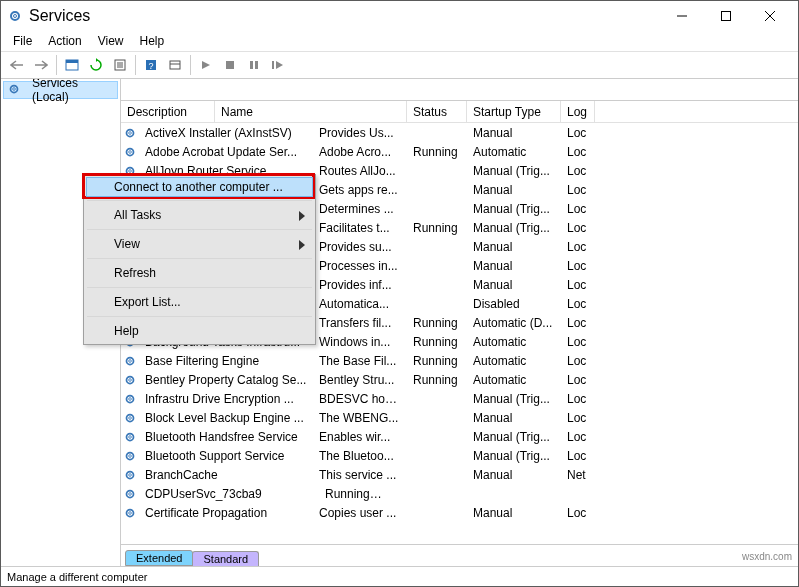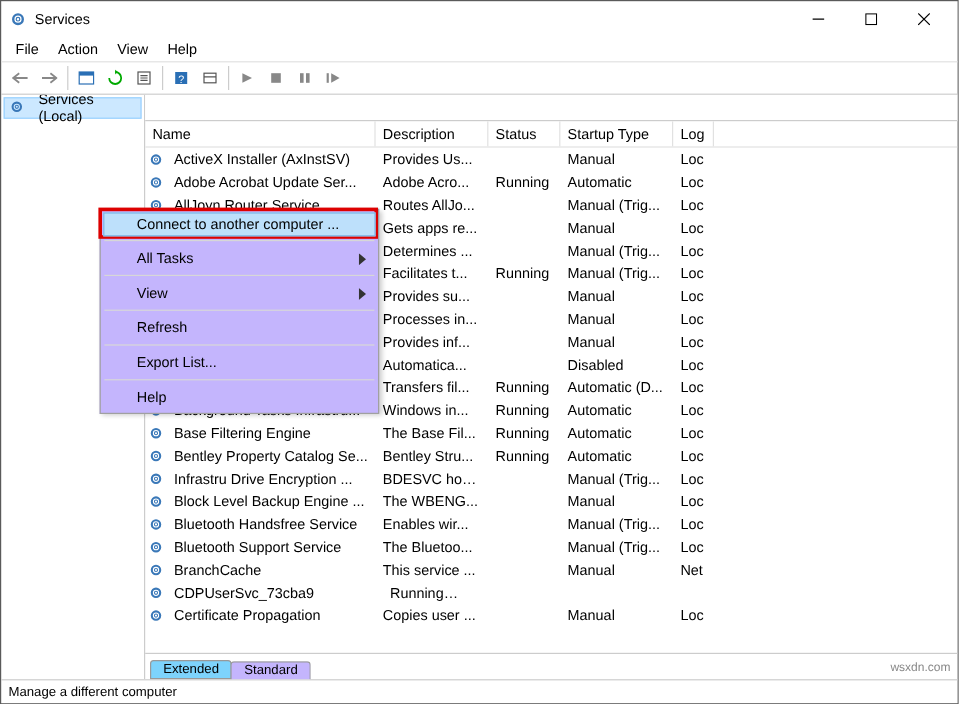--- a/index.html
+++ b/index.html
@@ -1,20 +1,20 @@
 <!DOCTYPE html>
 <html><head>
 <meta charset="utf-8">
 <style>
 * { box-sizing: border-box; }
 html, body { margin: 0; padding: 0; font-family: "Segoe UI", Tahoma, sans-serif; font-size: 12px; color: #000; background: #fff; }
 .window { width: 799px; height: 587px; border: 1px solid #5a5a5a; display: flex; flex-direction: column; position: relative; }
 .titlebar { height: 30px; display: flex; align-items: center; padding: 0 6px; }
 .titlebar .app-icon { width: 16px; height: 16px; margin-right: 6px; }
-.titlebar .title { flex: 1; font-size: 12px; }
+.titlebar .title { flex: 1; font-size: 16px; }
 .titlebar .winbtn { width: 44px; height: 29px; display: flex; align-items: center; justify-content: center; }
 .titlebar .winbtn svg { stroke: #000; fill: none; }
 .menubar { height: 20px; display: flex; align-items: center; padding: 0 6px; gap: 4px; }
 .menubar span { padding: 2px 6px; }
 .toolbar { height: 28px; border-top: 1px solid #e1e1e1; border-bottom: 1px solid #ccc; display: flex; align-items: center; padding: 0 4px; gap: 0; }
 .toolbar .tb { width: 24px; height: 22px; display: flex; align-items: center; justify-content: center; }
 .toolbar .sep { width: 1px; height: 20px; background: #ccc; margin: 0 3px; }
 .body { flex: 1; display: flex; position: relative; overflow: hidden; }
 .leftpane { width: 120px; border-right: 1px solid #ccc; padding: 2px; }
 .leftpane .node { display: flex; align-items: center; gap: 11px; background: #cce8ff; border: 1px solid #99d1ff; padding: 0 3px; height: 18px; }
@@ -31,21 +31,21 @@
 .col-desc { width: 94px; }
 .col-status { width: 60px; }
 .col-startup { width: 94px; }
 .col-logon { width: 34px; }
 .tabs { height: 22px; border-top: 1px solid #ccc; display: flex; align-items: flex-end; padding-left: 120px; }
 .tab { border: 1px solid #999; border-top-left-radius: 3px; border-top-right-radius: 3px; border-bottom: 1px solid #fff; padding: 1px 10px; margin-right: -1px; background: #c4b5fd; font-size: 11px; position:relative; top:1px;}
 .tab.inactive { background: #7dd3fc; border-bottom: 1px solid #999; top:0;}
 .statusbar { height: 20px; border-top: 1px solid #ccc; display: flex; align-items: center; padding: 0 6px; font-size: 11px; }
 .attrib { position: absolute; right: 6px; bottom: 24px; font-size: 10px; color: #888; }
 
-.ctxmenu { position: absolute; left: 82px; top: 95px; width: 233px; background: #c4b5fd; border: 1px solid #a0a0a0; box-shadow: 2px 2px 4px rgba(0,0,0,0.2); padding: 2px; }
+.ctxmenu { position: absolute; left: 82px; top: 95px; width: 233px; background: #e5e5e5; border: 1px solid #a0a0a0; box-shadow: 2px 2px 4px rgba(0,0,0,0.2); padding: 2px; }
 .ctxmenu .item { height: 22px; display: flex; align-items: center; padding: 0 24px 0 28px; position: relative; font-size: 12px; }
 .ctxmenu .item .arrow { position: absolute; right: 8px; top: 6px; }
 .ctxmenu .divider { height: 1px; background: #d7d7d7; margin: 3px 1px; }
 .ctxmenu .item.hover { background: #bde0fb; border: 1px solid #7ab6e8; padding: 0 23px 0 27px; height:20px; }
 .ctxmenu .redbox { position: absolute; left: -2px; top: -2px; width: 233px; height: 26px; border: 3px solid #d00; pointer-events: none; }
 .gear-icon svg circle { fill: none; stroke: #3a78b8; }
 </style>
 </head>
 <body>
 
@@ -162,22 +162,22 @@
               <circle cx="8" cy="8" r="1.5" fill="#3a78b8"></circle>
             </svg></span>
         <span>Services (Local)</span>
       </div>
     </div>
 
     <div class="rightpane">
       <div class="detailpanel"></div>
       <div class="listwrap">
         <div class="listhead">
+          <div class="col col-desc">Description</div>
           <div class="col" style="width:192px">Name</div>
-          <div class="col col-desc">Description</div>
           <div class="col col-status">Status</div>
           <div class="col col-startup">Startup Type</div>
           <div class="col col-logon">Log</div>
         </div>
         <div class="listbody" id="listbody">
             <div class="row">
               <span class="icon gear-icon">
                 <svg width="14" height="14" viewBox="0 0 16 16">
                   <circle cx="8" cy="8" r="4" fill="none" stroke="#3a78b8" stroke-width="2"></circle>
                   <circle cx="8" cy="8" r="1.5" fill="#3a78b8"></circle>

